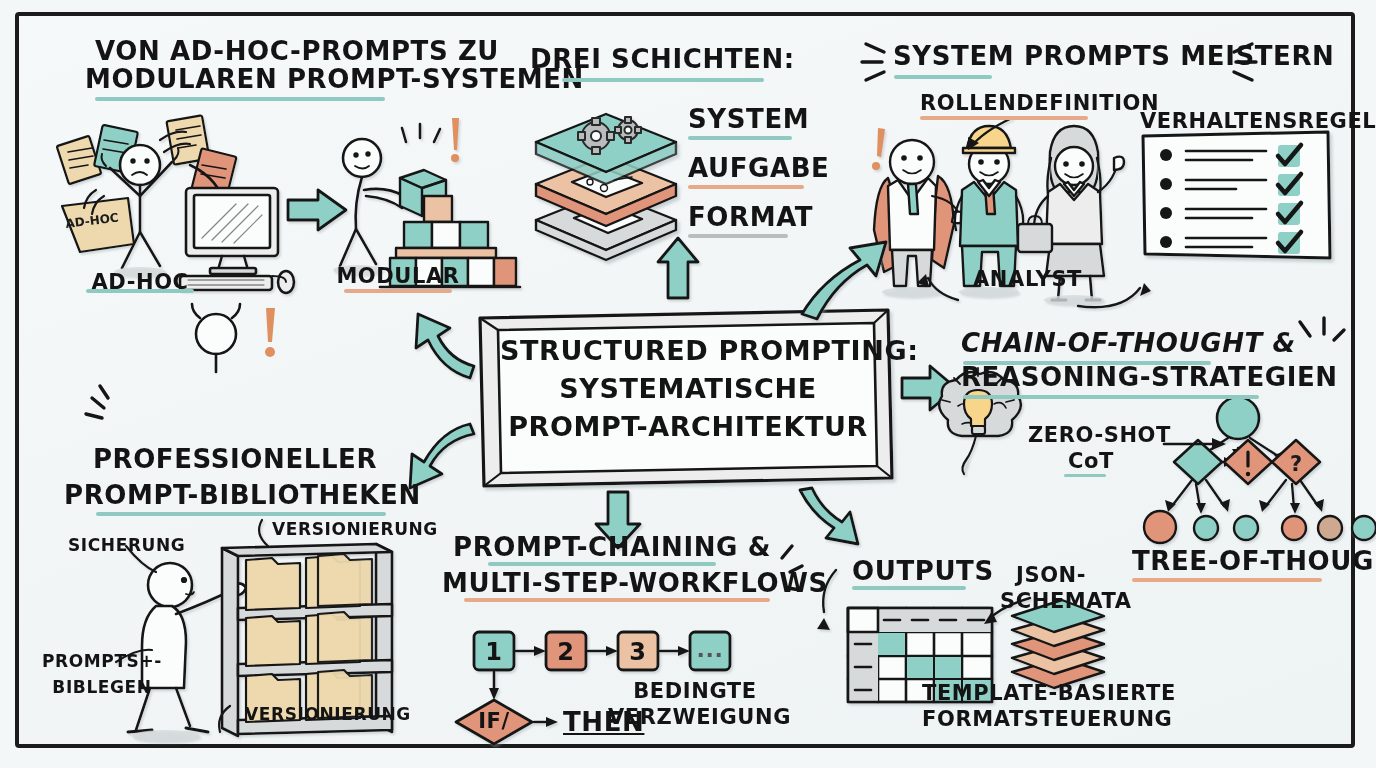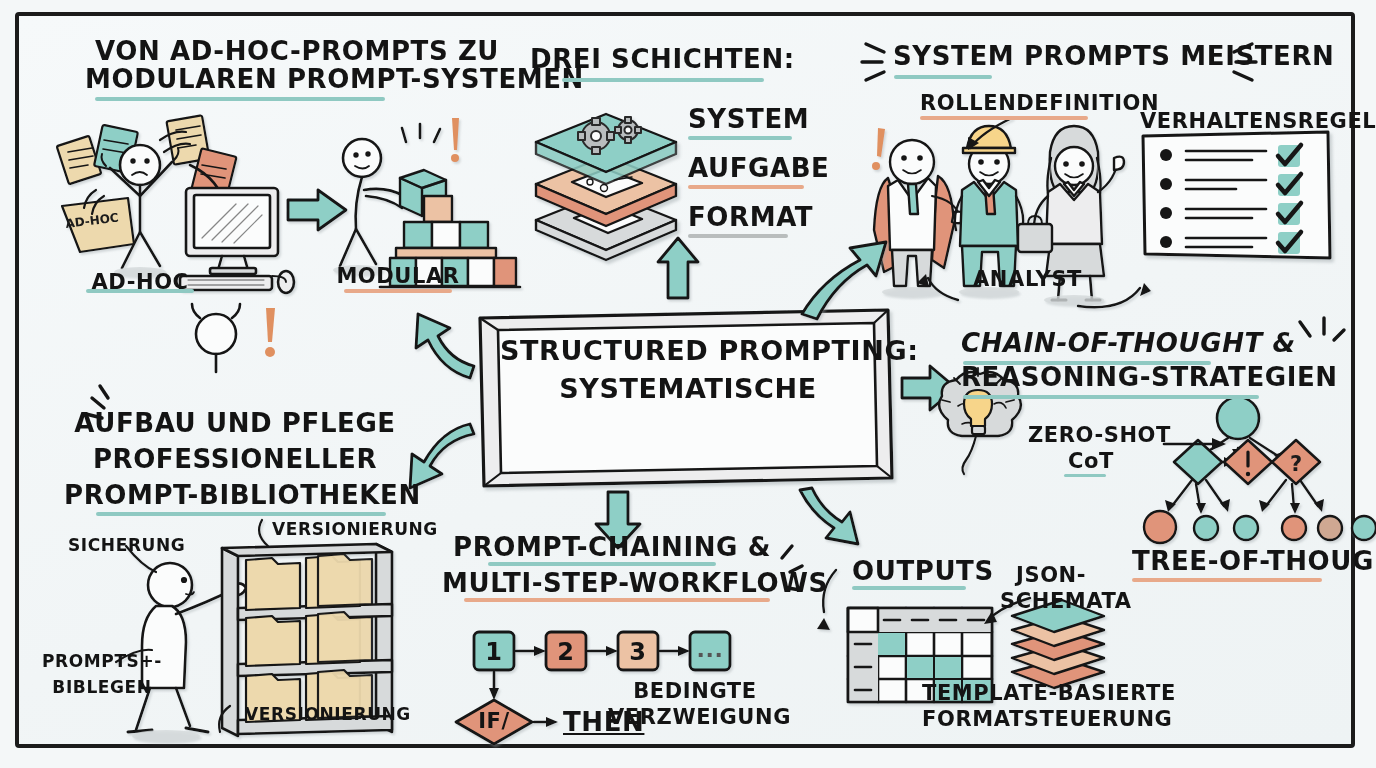--- a/index.html
+++ b/index.html
@@ -607,33 +607,33 @@
   <div class="t md ctr" style="left:1028px;top:450px;width:126px;">CoT</div>
   <div class="ul ul-t" style="left:1064px;top:474px;width:42px;height:3px;"></div>
   <svg width="80" height="24" style="left:1162px;top:432px;">
     <line x1="2" y1="12" x2="52" y2="12" stroke="#151515" stroke-width="2.6" stroke-linecap="round"></line>
     <path d="M64 12 l-14 -6 l0 12 z" fill="#151515"></path>
   </svg>
 
   <div class="t hd" style="left:1132px;top:548px;">TREE-OF-THOUGHT</div>
   <div class="ul ul-o" style="left:1132px;top:578px;width:190px;height:4px;"></div>
 
-  <div class="t hd ctr" style="left:70px;top:410px;width:330px;">AUFBAU UND PFLEGE</div>
   <div class="t hd ctr" style="left:70px;top:446px;width:330px;">PROFESSIONELLER</div>
   <div class="t hd ctr" style="left:64px;top:482px;width:342px;">PROMPT-BIBLIOTHEKEN</div>
   <div class="ul ul-t" style="left:96px;top:512px;width:290px;height:4px;"></div>
 
   <div class="t sm" style="left:68px;top:536px;">SICHERUNG</div>
   <div class="t sm" style="left:272px;top:520px;">VERSIONIERUNG</div>
   <div class="t sm" style="left:245px;top:705px;">VERSIONIERUNG</div>
   <div class="t sm ctr" style="left:36px;top:652px;width:132px;">PROMPTS+-</div>
   <div class="t sm ctr" style="left:36px;top:678px;width:132px;">BIBLEGEN</div>
 
   <div class="t hd ctr" style="left:500px;top:337px;width:376px;font-size:27px;">STRUCTURED PROMPTING:</div>
   <div class="t hd ctr" style="left:500px;top:375px;width:376px;font-size:27px;">SYSTEMATISCHE</div>
+  <div class="t hd ctr" style="left:500px;top:413px;width:376px;font-size:27px;">PROMPT-ARCHITEKTUR</div>
 
   <div class="t hd ctr" style="left:452px;top:534px;width:320px;">PROMPT-CHAINING &amp;</div>
   <div class="ul ul-t" style="left:488px;top:562px;width:228px;height:4px;"></div>
   <div class="t hd ctr" style="left:442px;top:570px;width:340px;">MULTI-STEP-WORKFLOWS</div>
   <div class="ul ul-o" style="left:464px;top:598px;width:306px;height:4px;"></div>
 
   <div class="t hd ctr" style="left:474px;top:640px;width:40px;font-size:24px;">1</div>
   <div class="t hd ctr" style="left:546px;top:640px;width:40px;font-size:24px;">2</div>
   <div class="t hd ctr" style="left:618px;top:640px;width:40px;font-size:24px;">3</div>
   <div class="t hd ctr" style="left:690px;top:638px;width:40px;font-size:22px;color:#555;">...</div>

